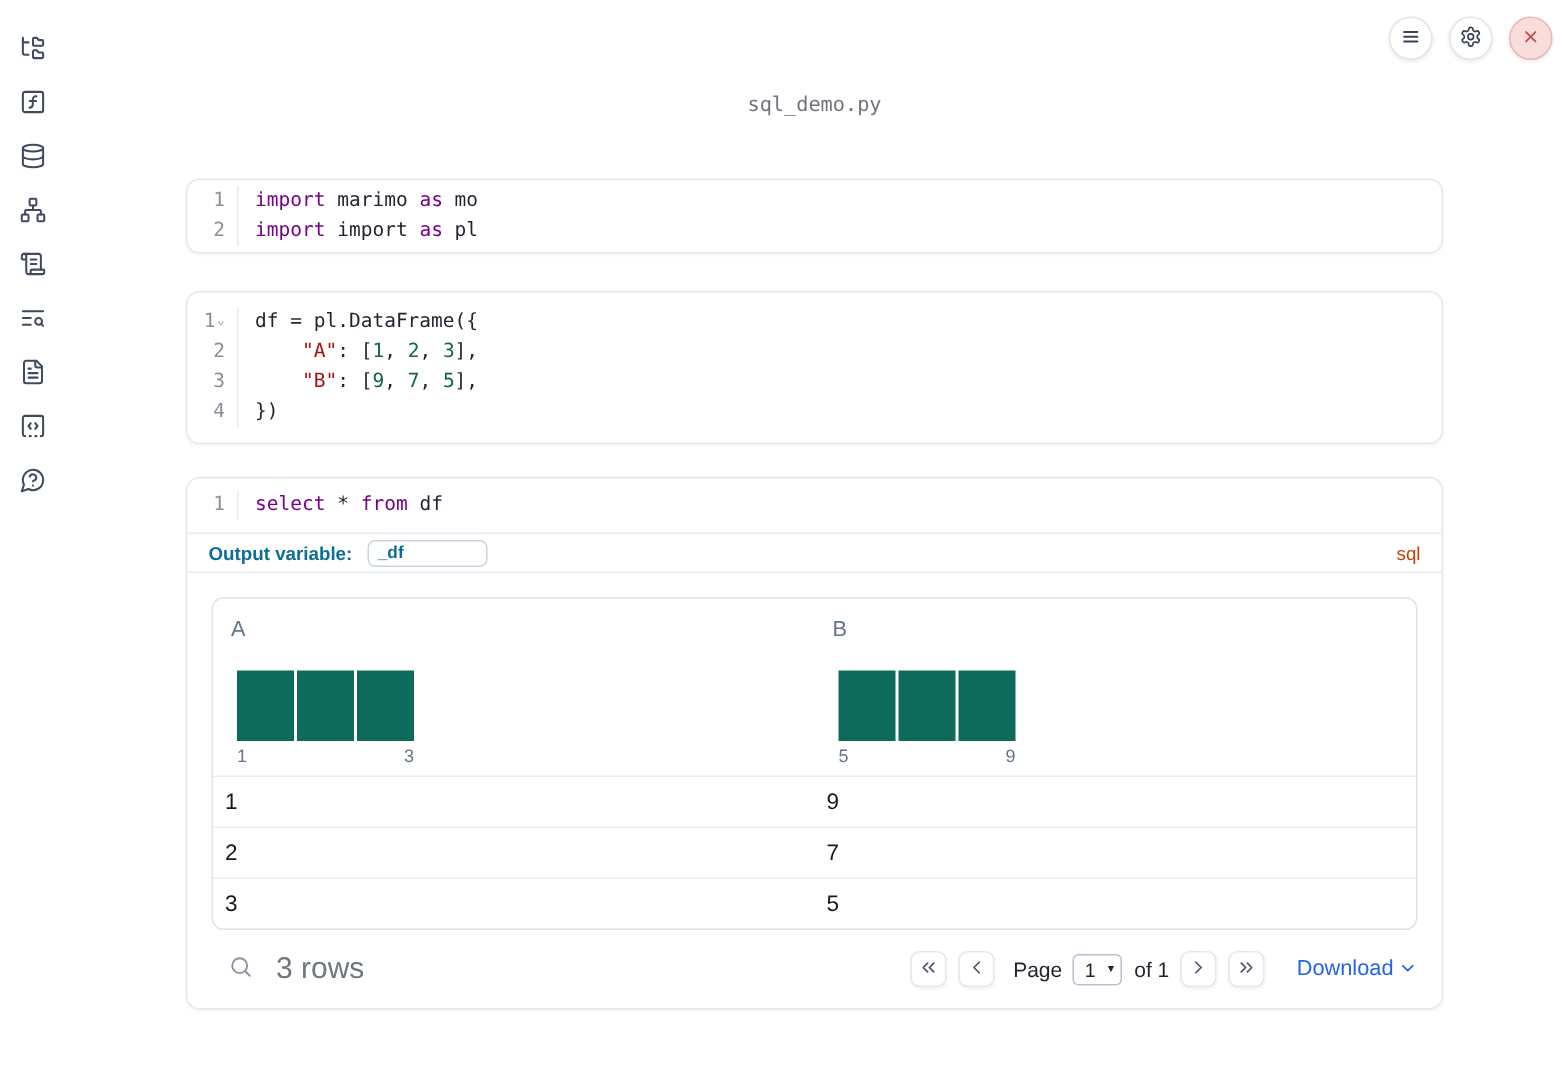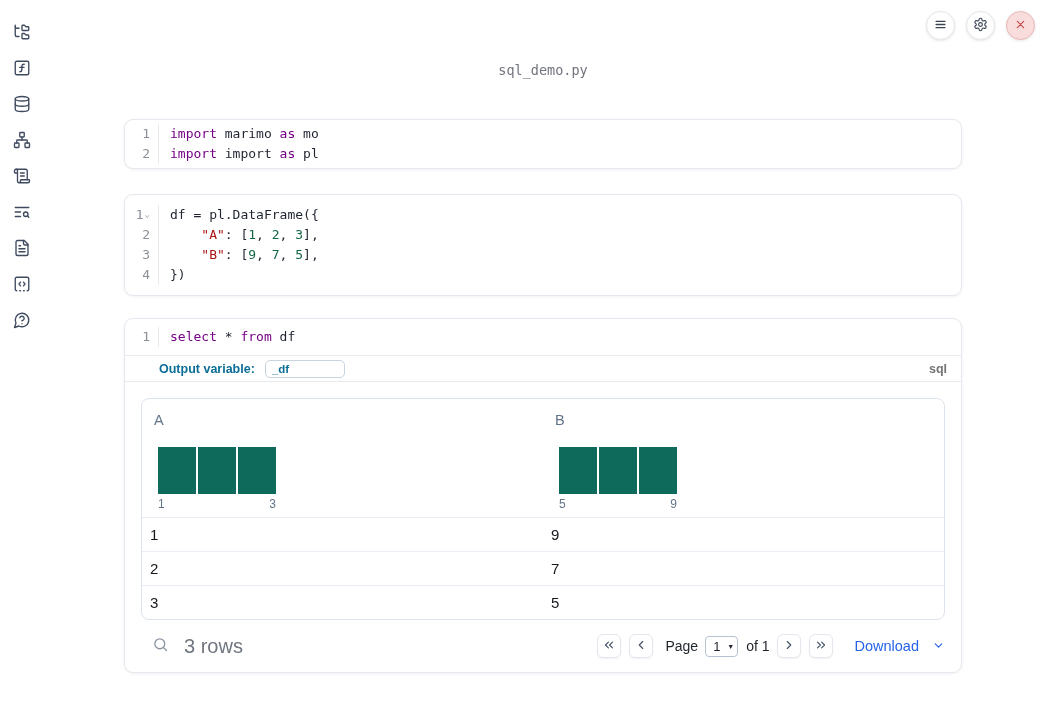--- a/index.html
+++ b/index.html
@@ -38,25 +38,25 @@
   .gutter { flex:none; width:34px; display:inline-flex; justify-content:flex-end; align-items:center;
             gap:1px; padding-right:8px; color:#8a9097; border-right:1px solid #e7eaee; }
   .fold { font-size:9px; color:#9aa1a9; transform:translateY(-1px); cursor:pointer; }
   .code { padding-left:11px; white-space:pre; color:#1f2430; }
   .tk-kw  { color:#770088; }
   .tk-str { color:#aa1111; }
   .tk-num { color:#116644; }
 
   
   .outvar-row { border-top:1px solid #e7eaee; height:26px; display:flex; align-items:center; padding:0 14px; }
-  .outvar-label { font-size:12.5px; font-weight:bold; color:#0c6e96;margin-left:20px; }
+  .outvar-label { font-size:12.5px; font-weight:bold; color:#0c6e96; }
   .outvar-input { margin-left:10px; width:80px; height:18px; border:1px solid #c9d4e0; border-radius:5px;
                   padding:0 6px; font-family:"Liberation Sans", sans-serif; font-size:11.5px;
                   font-weight:bold; color:#0c6e96; outline:none; }
-  .sql-badge { margin-left:auto; font-size:12.5px; font-weight:bold; color:#737373; }
+  .sql-badge { margin-left:auto; font-size:12.5px; font-weight:normal; color:#c2410c; }
 
   .output-area { border-top:1px solid #e7eaee; padding:16px 16px 12px; }
 
   
   .table-card { border:1px solid #dce3ec; border-radius:8px; overflow:hidden; background:#fff; }
   .thead { display:grid; grid-template-columns:1fr 1fr; }
   .th { padding:12px 12px 6px; }
   .col-label { color:#64748b; font-size:14.5px; cursor:pointer; display:inline-block; }
   .hist { display:flex; gap:2px; height:47px; width:118px; margin:18px 0 0 4px; align-items:flex-end; }
   .bar { width:38px; background:#0e6b5b; }
@@ -76,21 +76,21 @@
             box-shadow:0 1px 2px rgba(0,0,0,.06); display:flex; align-items:center; justify-content:center;
             color:#475569; cursor:pointer; margin-right:8px; }
   .pg-btn svg { width:14px; height:14px; }
   .pg-text { font-size:14px; color:#1e232b; margin:0 7px 0 0; }
   .pg-text.page-lbl { margin-left:4px; }
   .select-wrap { position:relative; display:inline-flex; align-items:center; margin-right:8px; }
   .page-select { appearance:none; -webkit-appearance:none; height:21px; border:1px solid #b6c2d1;
                  border-radius:4px; background:#fff; font-size:13px; color:#1e232b;
                  padding:0 16px 0 7px; cursor:pointer; }
   .select-chev { position:absolute; right:4px; font-size:7px; color:#1e232b; pointer-events:none; }
-  .download { margin-left:14px; display:flex; align-items:center; gap:13px; background:none; border:none;
+  .download { margin-left:14px; display:flex; align-items:center; gap:3px; background:none; border:none;
               color:#2563eb; font-size:14.5px; font-weight:500; font-family:"Liberation Sans", sans-serif;
               cursor:pointer; }
   .download svg { width:13px; height:13px; margin-top:2px; }
 </style>
 </head>
 <body>
 
 <div class="page">
 
   <div class="sidebar">

